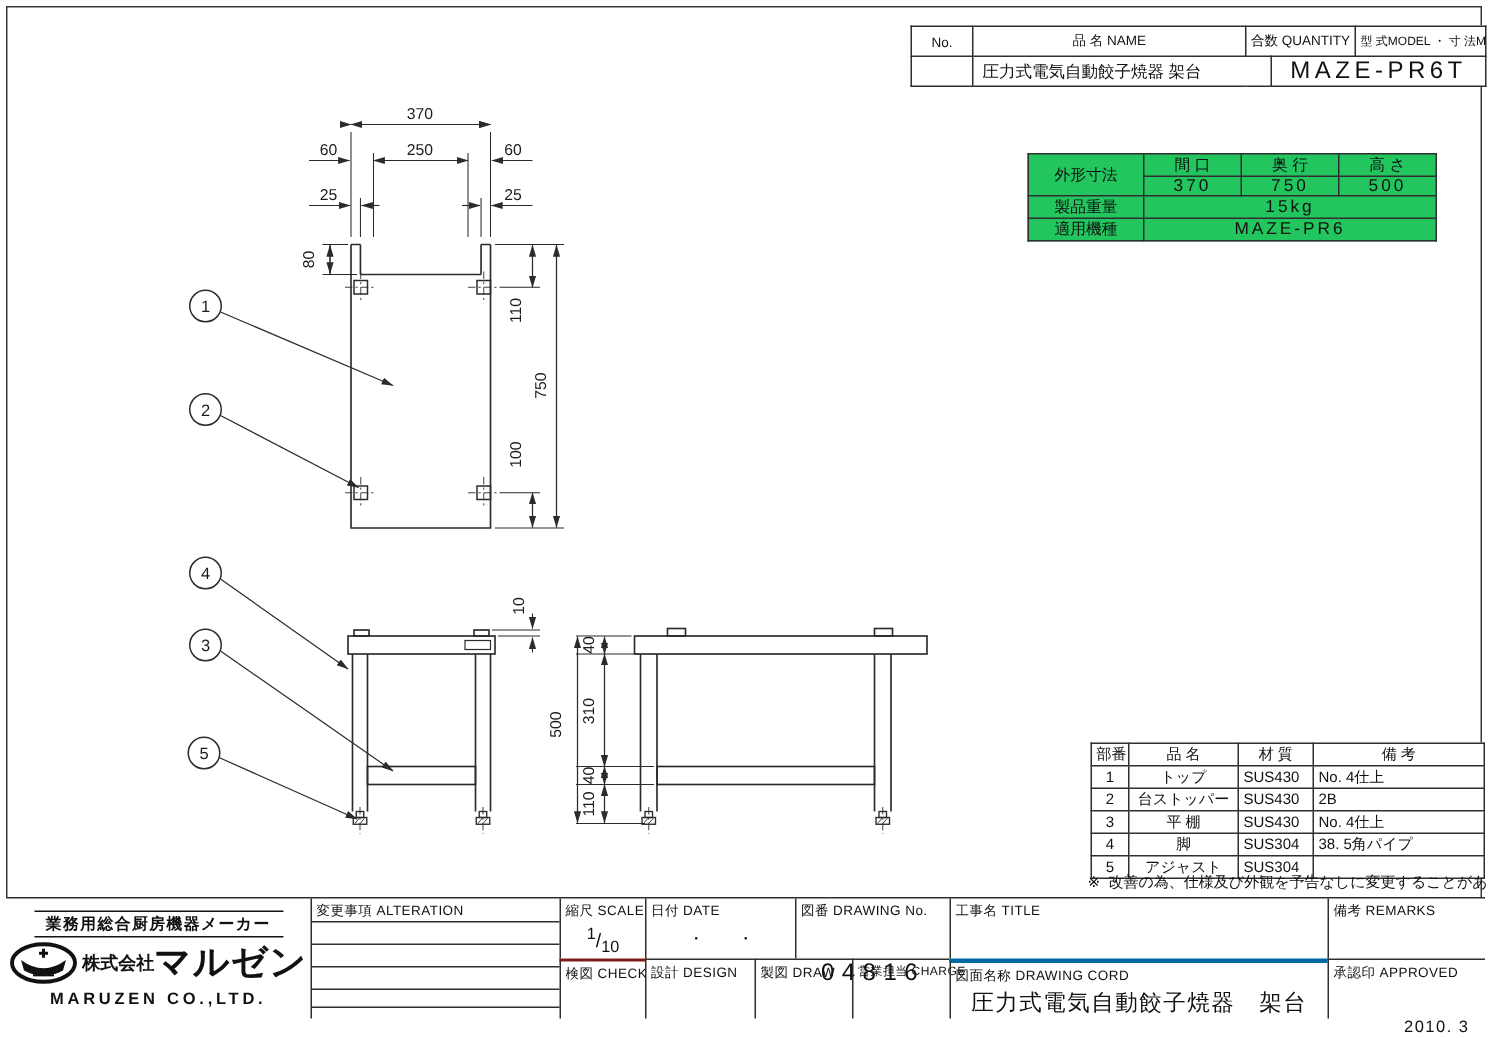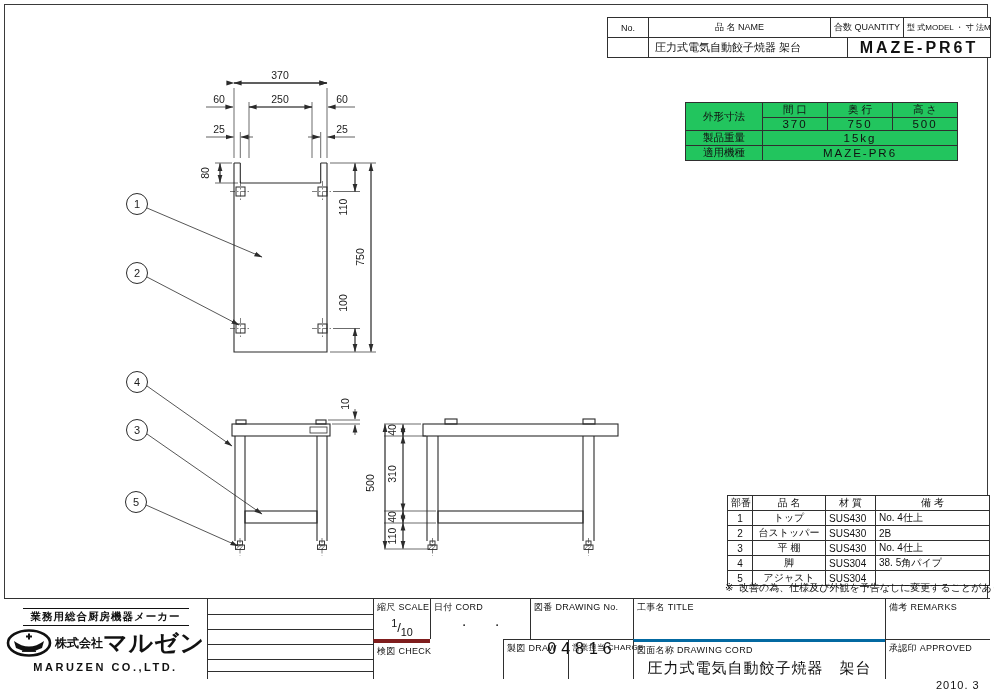--- a/index.html
+++ b/index.html
@@ -6,21 +6,21 @@
   #sheet{position:relative;width:994px;height:692px;background:#ffffff;overflow:hidden;
          font-family:"Liberation Sans","DejaVu Sans",sans-serif;color:#111;}
   #border{position:absolute;left:4px;top:4px;width:984px;height:672px;border:1.6px solid #3a3a3a;box-sizing:border-box;}
   table{border-collapse:collapse;table-layout:fixed;}
   td{border:1px solid #2f2f2f;box-sizing:border-box;padding:0 3px;overflow:hidden;white-space:nowrap;}
   .lbl{font-size:9px;letter-spacing:.3px;white-space:nowrap;}
   .cen{text-align:center;}
   
   #hdr{position:absolute;left:607px;top:5px;width:383px;background:#fff;margin-top:12px;}
   #hdr td{height:20px;font-size:9px;text-align:center;}
-  #hdr .big{font-size:16px;letter-spacing:3px;font-weight:700;}
+  #hdr .big{font-size:16px;letter-spacing:3px;font-weight:400;}
   #hdr .nm{font-size:11px;text-align:left;padding-left:6px;}
   
   #spec{position:absolute;left:685px;top:102px;width:272px;background:#22c55e;}
   #spec td{height:11px;font-size:10.5px;text-align:center;}
   #spec .val{font-size:11.5px;letter-spacing:2px;}
   
   #parts{position:absolute;left:727px;top:495px;width:262px;background:#fff;padding-left:19px;}
   #parts td{height:12px;font-size:10px;}
   #parts .c{text-align:center;}
   #note{position:absolute;left:725px;top:581px;width:266px;font-size:10px;white-space:nowrap;}
@@ -302,50 +302,54 @@
           <path d="M8,13 Q23,24 38,13 L36,20 Q23,27 10,20 Z" fill="#111"></path>
           <rect x="16" y="22.5" width="14" height="1.4" fill="#111"></rect>
         </svg>
         <span id="brandprefix">株式会社</span>
         <span id="brand">マルゼン</span>
       </div>
       <div id="nameen">MARUZEN  CO.,LTD.</div>
     </div>
 
     <div class="tb" style="left:203px;top:0;width:166px;height:80px;">
+      <span class="lbl">変更事項 ALTERATION</span>
       <div class="altline" style="top:15px;"></div>
       <div class="altline" style="top:30px;"></div>
       <div class="altline" style="top:45px;"></div>
       <div class="altline" style="top:60px;"></div>
       <div class="altline" style="top:72px;"></div>
     </div>
 
     <div class="tb" style="left:369px;top:0;width:57px;height:40px;">
       <span class="lbl">縮尺 SCALE</span>
       <div class="cen" style="font-size:13px;margin-top:1px;">
         <sup>1</sup><span>/</span><sub>10</sub>
       </div>
     </div>
     <div class="tb" style="left:426px;top:0;width:100px;height:40px;">
-      <span class="lbl">日付 CORD</span>
+      <span class="lbl">日付 DATE</span>
       <div class="cen" style="font-size:11px;margin-top:2px;">・　　・</div>
     </div>
     <div class="tb" style="left:526px;top:0;width:103px;height:40px;">
       <span class="lbl">図番 DRAWING  No.</span>
       <div class="cen" style="font-size:16px;letter-spacing:5px;margin-top:24px;">04816</div>
     </div>
     <div class="tb" style="left:881px;top:0;width:105px;height:40px;">
       <span class="lbl">備考 REMARKS</span>
     </div>
     <div class="tb" style="left:629px;top:0;width:252px;height:40px;">
       <span class="lbl">工事名 TITLE</span>
     </div>
 
-    <div class="tb" style="left:369px;top:40px;width:57px;height:40px;border-top:4px solid #7f1d1d;">
+    <div class="tb" style="left:369px;top:40px;width:57px;height:40px;border-top:2px solid #7f1d1d;">
       <span class="lbl">検図 CHECK</span>
+    </div>
+    <div class="tb" style="left:426px;top:40px;width:73px;height:40px;border-top:1px solid #2f2f2f;">
+      <span class="lbl">設計 DESIGN</span>
     </div>
     <div class="tb" style="left:499px;top:40px;width:65px;height:40px;border-top:1px solid #2f2f2f;">
       <span class="lbl">製図 DRAW</span>
     </div>
     <div class="tb" style="left:564px;top:40px;width:65px;height:40px;border-top:1px solid #2f2f2f;">
       <span class="lbl" style="font-size:8px;">営業担当 CHARGE</span>
     </div>
     <div class="tb" style="left:629px;top:40px;width:252px;height:40px;border-top:3px solid #0369a1;">
       <span class="lbl">図面名称 DRAWING  CORD</span>
       <div class="cen" style="font-size:15px;letter-spacing:1px;">圧力式電気自動餃子焼器　架台</div>

